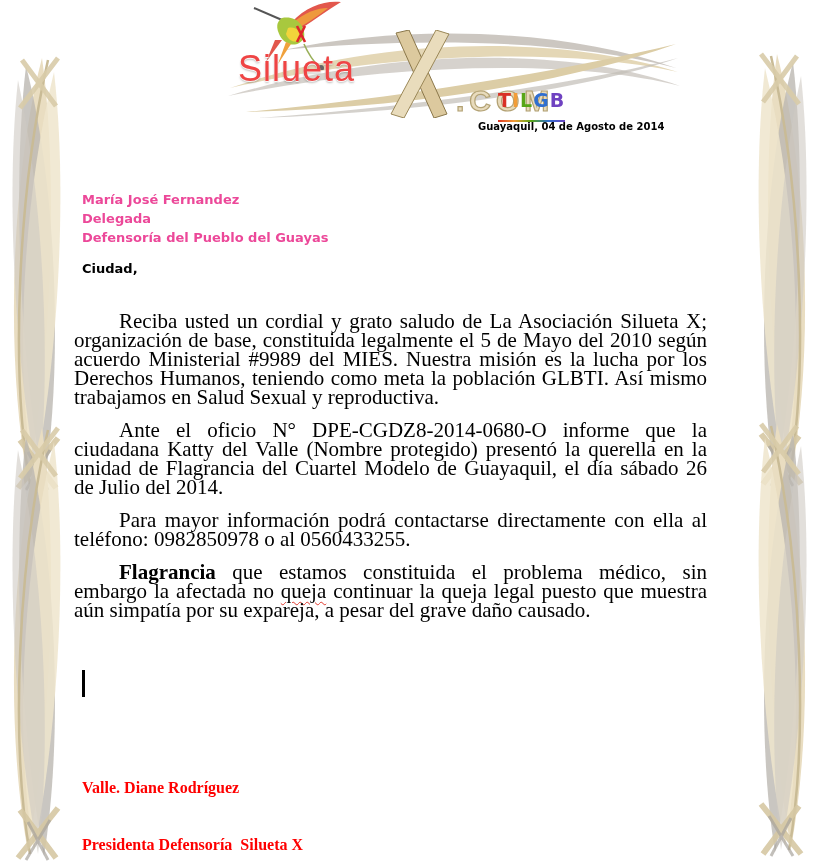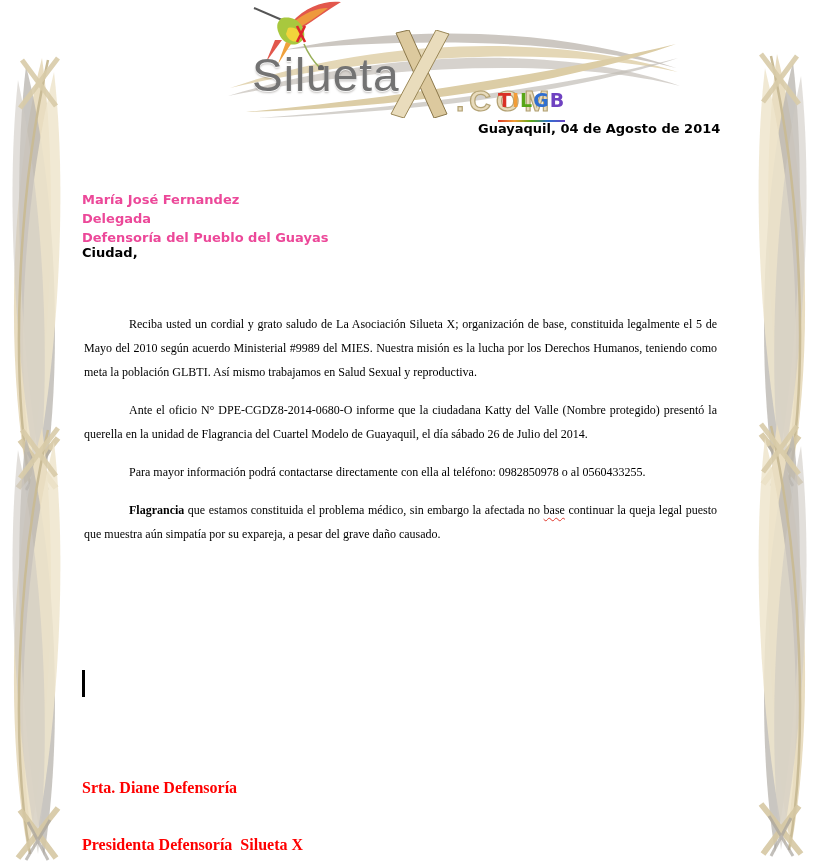--- a/index.html
+++ b/index.html
@@ -9,23 +9,23 @@
   }
   
   .side-ornament{position:absolute;top:0;height:867px;width:82px;}
   .side-left{left:-2px;}
   .side-right{right:-2px;transform:scaleX(-1);}
   
   .logo{position:absolute;left:228px;top:0;width:452px;height:122px;}
   .swoosh{position:absolute;left:0;top:28px;width:452px;height:92px;}
   .hummingbird{position:absolute;left:20px;top:0;width:100px;height:70px;}
   .brand-silueta{
-    position:absolute;left:24px;top:48px;
-    font-family:"Liberation Sans",sans-serif;font-size:46px;letter-spacing:1px;
-    color:#737373;
+    position:absolute;left:10px;top:48px;
+    font-family:"Liberation Sans",sans-serif;font-size:36px;letter-spacing:1px;
+    color:#ef4444;
     text-shadow:0 1px 0 rgba(255,255,255,.85),0 2px 2px rgba(80,75,70,.35);
     white-space:nowrap;
   }
   .x-mark{position:absolute;left:158px;top:30px;width:66px;height:88px;}
   .brand-com{
     position:absolute;left:228px;top:57px;
     font-family:"Liberation Sans",sans-serif;font-size:30px;font-weight:bold;
     letter-spacing:5px;color:#e8dbbc;
     -webkit-text-stroke:1.2px #b3a274;
     white-space:nowrap;
@@ -40,35 +40,35 @@
     padding-bottom:9px;
   }
   .tilgb .c0{color:#d93025;}
   .tilgb .c1{color:#f29d38;}
   .tilgb .c2{color:#58a618;}
   .tilgb .c3{color:#2f6fd0;}
   .tilgb .c4{color:#6f42c1;}
   
   .date-line{
     position:absolute;left:478px;top:121px;
-    font-family:"DejaVu Sans",sans-serif;font-weight:bold;font-size:13px;color:#000;
+    font-family:"DejaVu Sans",sans-serif;font-weight:bold;font-size:10px;color:#000;
     white-space:nowrap;
   }
   .recipient{
     position:absolute;left:82px;top:190px;
     font-family:"DejaVu Sans",sans-serif;font-weight:bold;font-size:13px;
     line-height:19px;color:#ec4899;
   }
   .salutation{
-    position:absolute;left:82px;top:245px;
+    position:absolute;left:82px;top:261px;
     font-family:"DejaVu Sans",sans-serif;font-weight:bold;font-size:13px;color:#000;
   }
   .body-text{
-    position:absolute;left:84px;top:312px;width:633px;
-    font-size:12px;line-height:24px;text-align:justify;
+    position:absolute;left:74px;top:312px;width:633px;
+    font-size:21px;line-height:19px;text-align:justify;
   }
   .body-text p{margin:0 0 14px 0;text-indent:45px;}
   .lead{font-weight:bold;}
   .typo{
     text-decoration-line:underline;text-decoration-style:wavy;
     text-decoration-color:#e03a2f;text-decoration-thickness:1px;
     text-underline-offset:3px;
   }
   .closing{font-weight:bold;text-indent:0 !important;}
   .cursor{position:absolute;left:82px;top:670px;width:3px;height:27px;background:#000;}
@@ -145,24 +145,24 @@
     <div>Delegada</div>
     <div>Defensoría del Pueblo del Guayas</div>
   </div>
 
   <div class="salutation">Ciudad,</div>
 
   <div class="body-text">
     <p>Reciba usted un cordial y grato saludo de La Asociación Silueta X; organización de base, constituida legalmente el 5 de Mayo del 2010 según acuerdo Ministerial #9989 del MIES. Nuestra misión es la lucha por los Derechos Humanos, teniendo como meta la población GLBTI. Así mismo trabajamos en Salud Sexual y reproductiva.</p>
     <p>Ante el oficio N° DPE-CGDZ8-2014-0680-O informe que la ciudadana Katty del Valle (Nombre protegido) presentó la querella en la unidad de Flagrancia del Cuartel Modelo de Guayaquil, el día sábado 26 de Julio del 2014.</p>
     <p>Para mayor información podrá contactarse directamente con ella al teléfono: 0982850978 o al 0560433255.</p>
-    <p><span class="lead">Flagrancia</span><span> que estamos constituida el problema médico, sin embargo la afectada no </span><span class="typo">base</span><span> continuar la queja legal puesto que muestra aún simpatía por su expareja, a pesar del grave daño causado.</span></p>
+    <p><span class="lead">Flagrancia</span><span> que estamos constituida el problema médico, sin embargo la afectada no </span><span class="typo">queja</span><span> continuar la queja legal puesto que muestra aún simpatía por su expareja, a pesar del grave daño causado.</span></p>
   </div>
 
   <div class="cursor"></div>
 
   <div class="signature">
-    <div>Srta. Diane Defensoría</div>
+    <div>Valle. Diane Rodríguez</div>
     <div>Presidenta Defensoría  Silueta X</div>
     
   </div>
 
 </div>
 
 </body></html>

